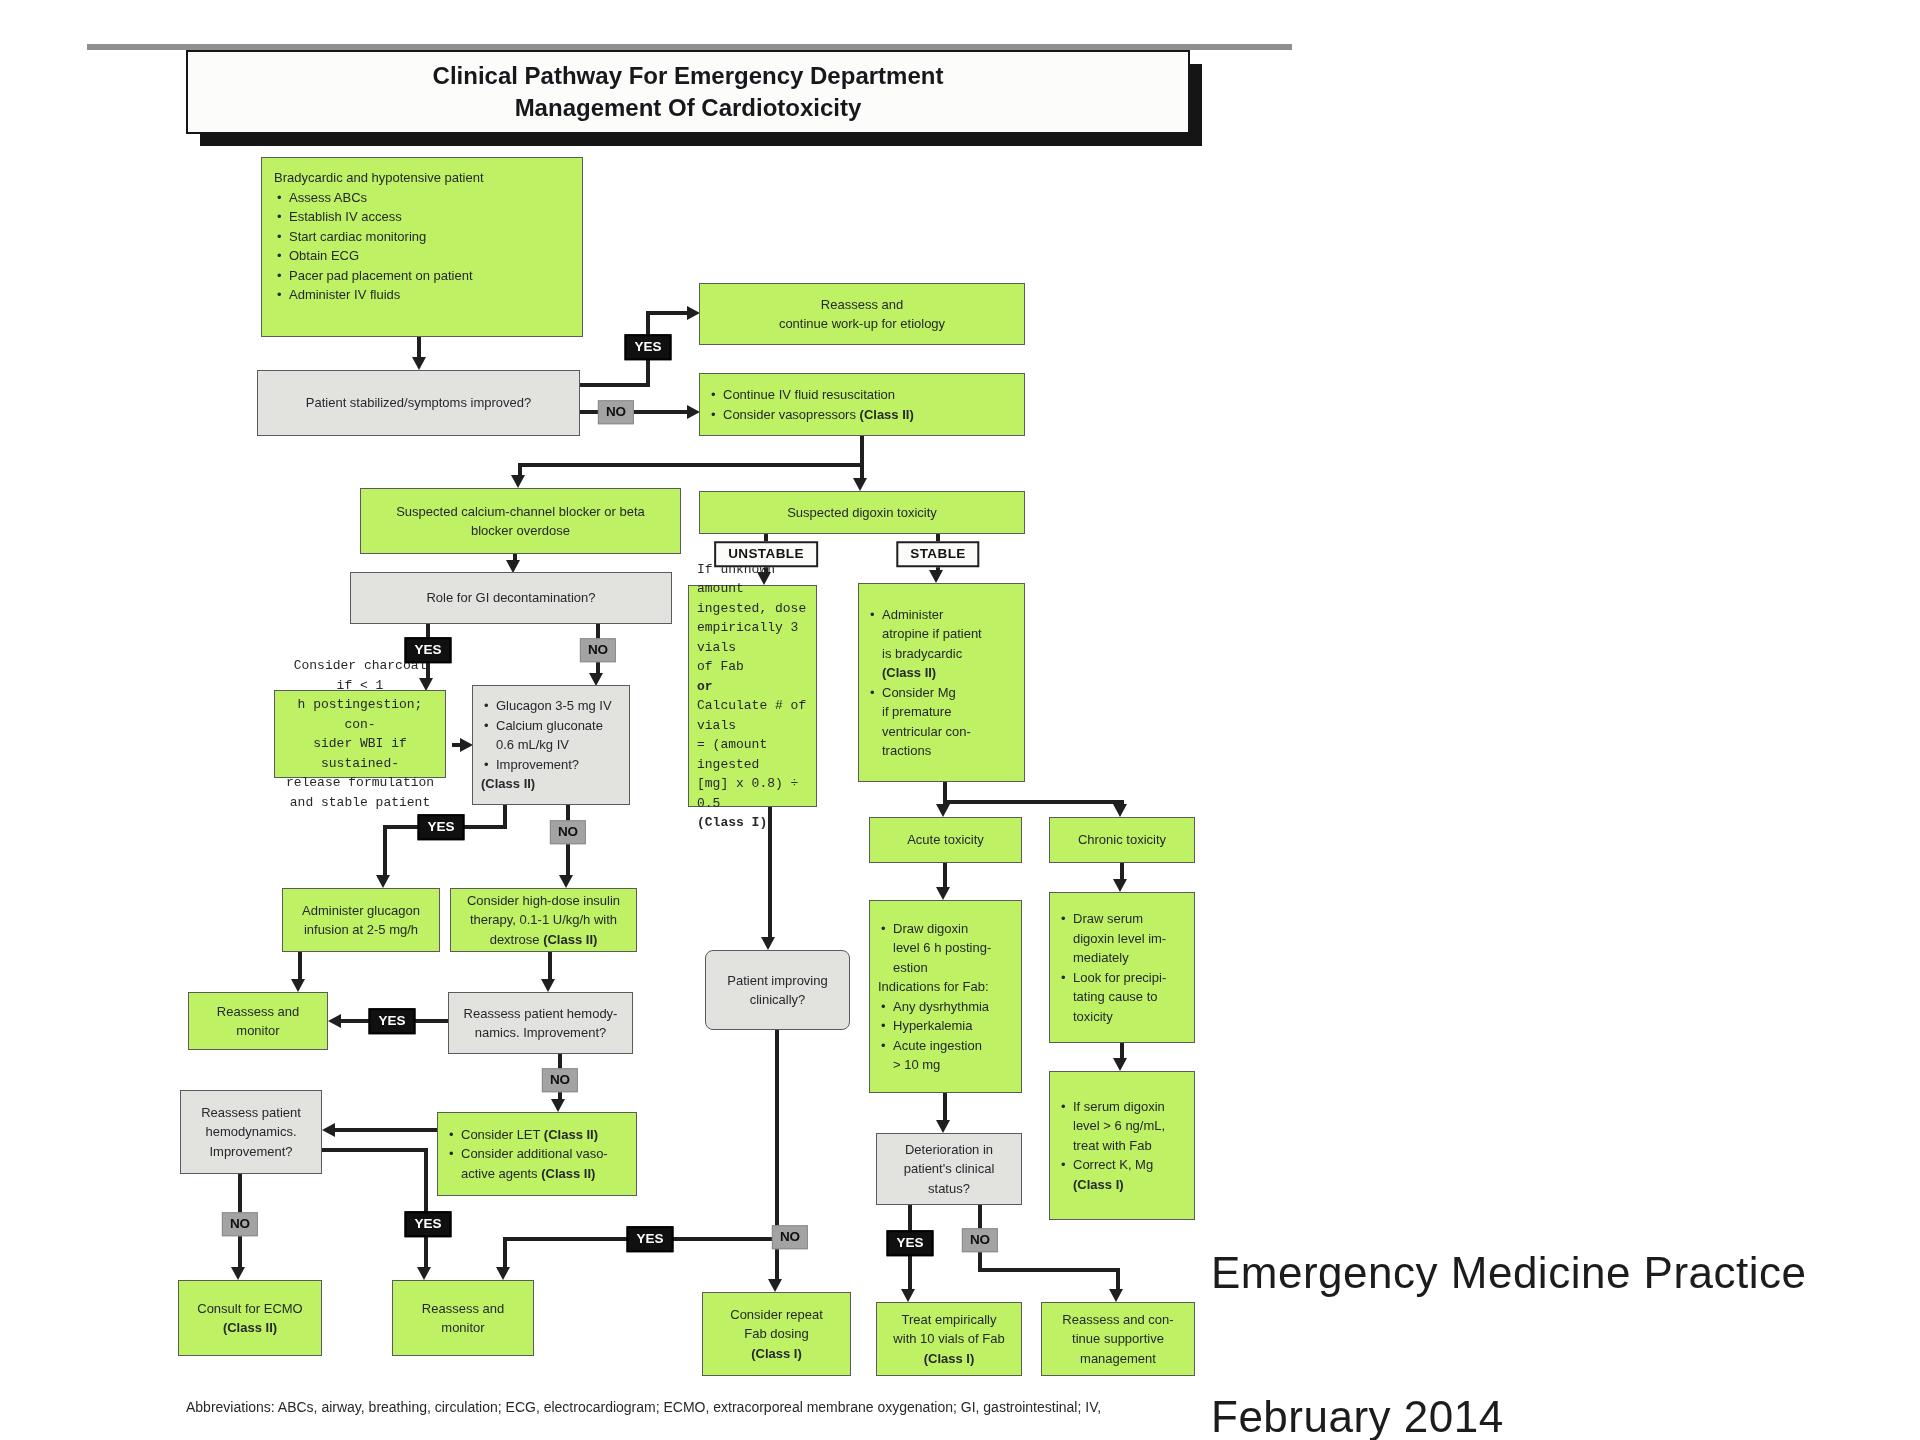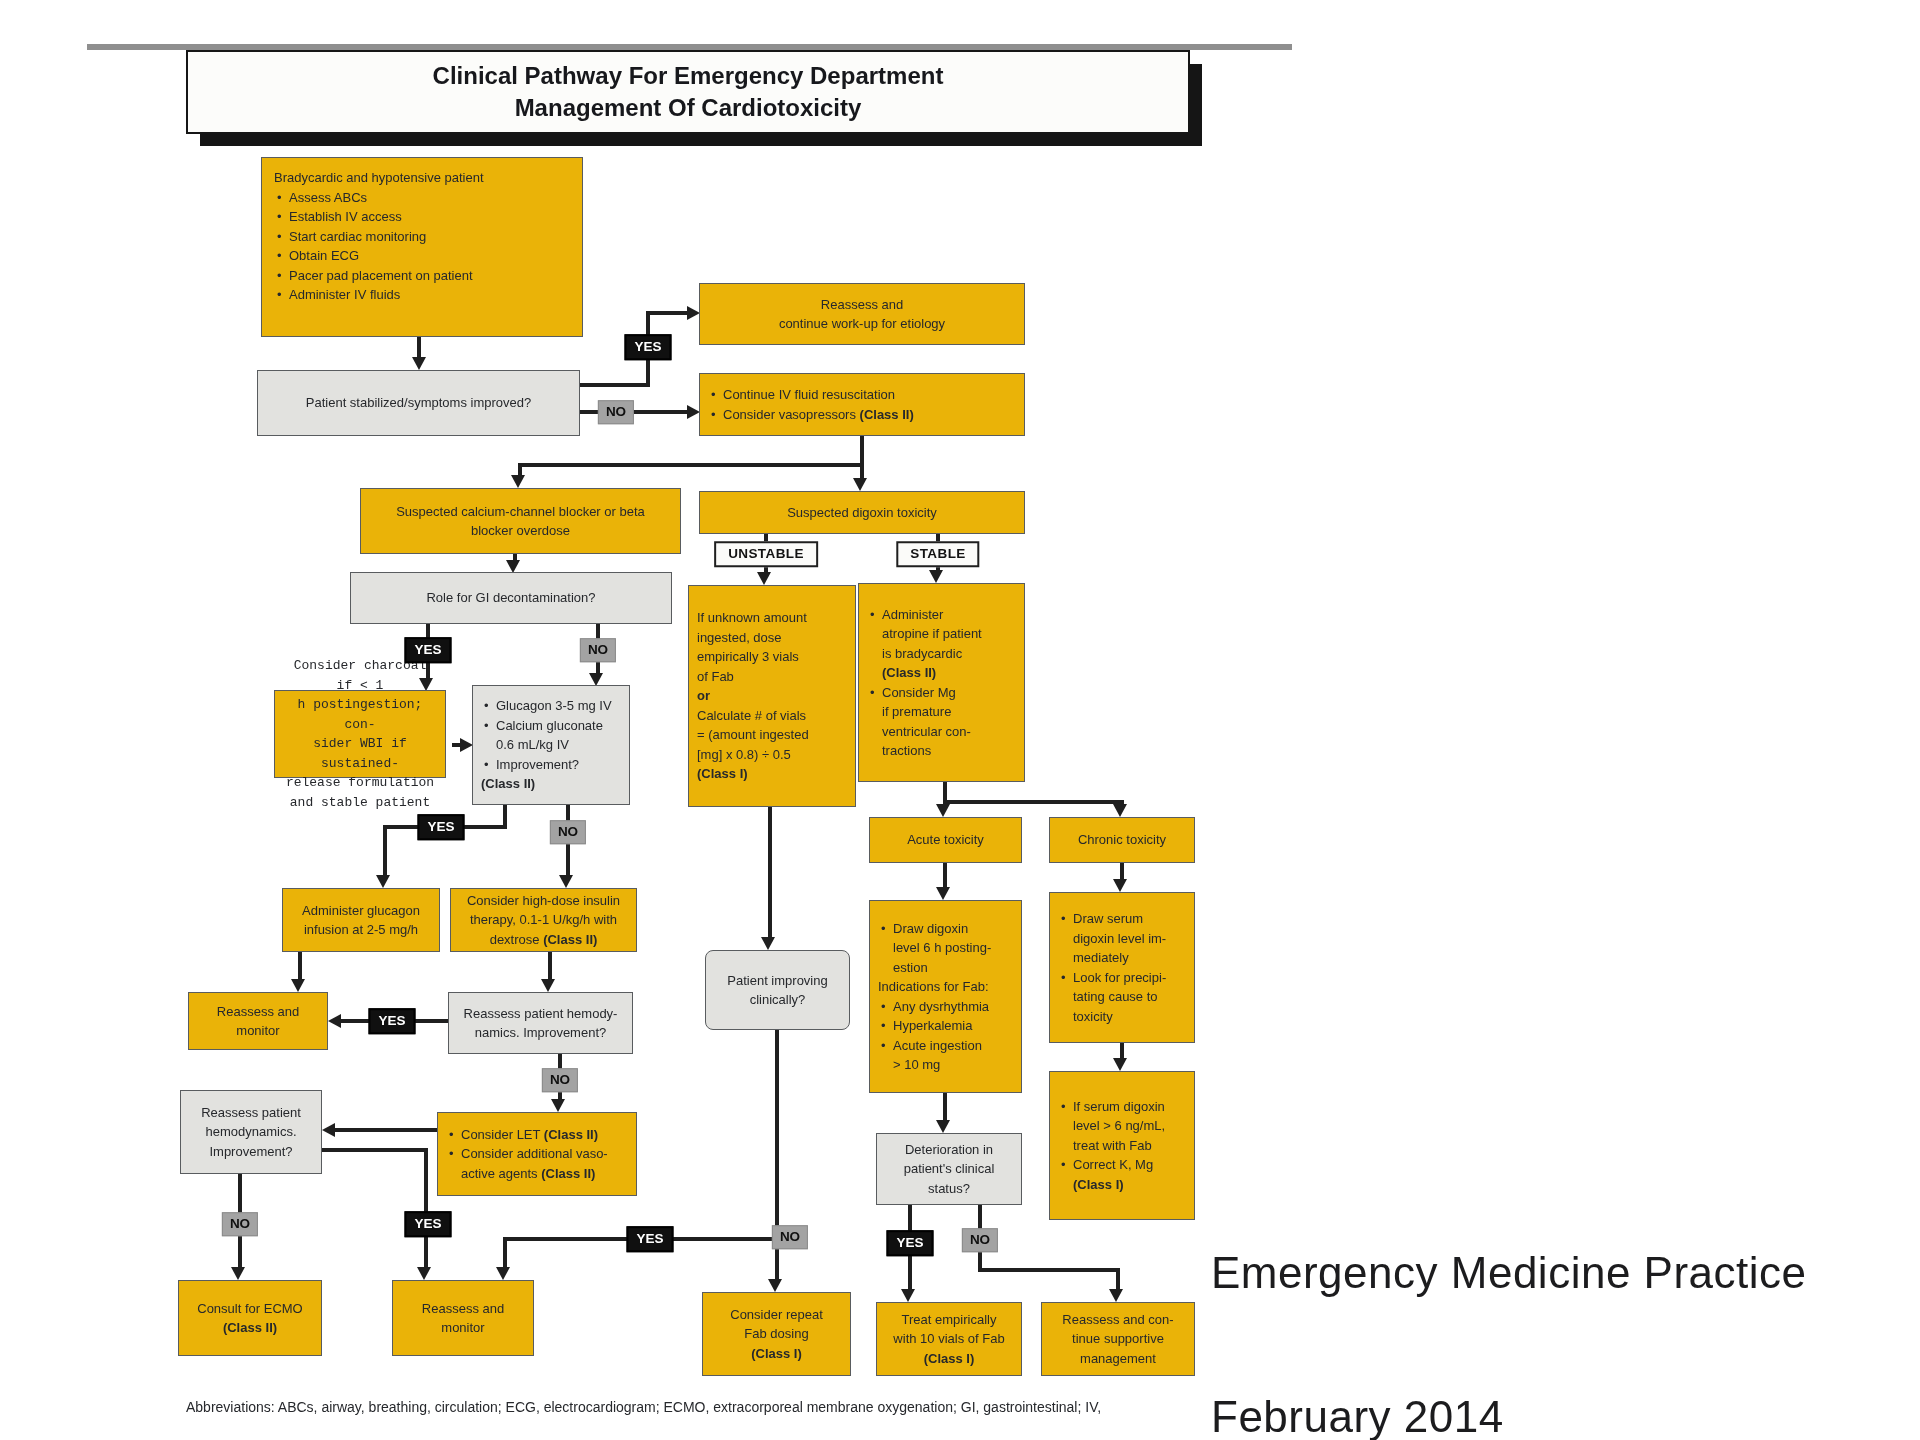--- a/index.html
+++ b/index.html
@@ -5,21 +5,21 @@
   html,body{margin:0;padding:0;background:#ffffff;}
   #page{position:relative;width:1920px;height:1440px;background:#ffffff;overflow:hidden;
         font-family:"Liberation Sans","DejaVu Sans",sans-serif;color:#26282c;}
   
   .top-rule{position:absolute;background:#8f8f8f;z-index:0;}
   .title-box{position:absolute;background:#fcfcfa;border:2px solid #161616;
              box-shadow:13px 13px 0 -1px #151515;z-index:2;
              display:flex;flex-direction:column;justify-content:center;align-items:center;
              font-weight:bold;font-size:24px;line-height:1.35;text-align:center;color:#17181c;}
   
-  .node{position:absolute;box-sizing:border-box;border:1.6px solid #595c5f;background:#eab308;
+  .node{position:absolute;box-sizing:border-box;border:1.6px solid #595c5f;background:#bef264;
         font-size:13px;line-height:1.5;padding:6px 8px;z-index:2;
         display:flex;flex-direction:column;justify-content:center;text-align:center;}
   .node.gray{background:#e2e2df;}
   .node.left{text-align:left;justify-content:flex-start;}
   .node .b{font-weight:bold;}
   ul.bul{margin:0;padding:0;list-style:none;text-align:left;}
   ul.bul li{position:relative;padding-left:15px;margin:0;}
   ul.bul li::before{content:"\2022";position:absolute;left:3px;}
   
   .lh,.lv{position:absolute;background:#1f1f1f;z-index:1;}
@@ -150,21 +150,21 @@
   <div class="node" style="left:392px;top:1280px;width:142px;height:76px;">
     <div>Reassess and</div>
     <div>monitor</div>
   </div>
 
   <div class="node gray" style="left:705px;top:950px;width:145px;height:80px;border-radius:8px;">
     <div>Patient improving</div>
     <div>clinically?</div>
   </div>
 
-  <div class="node left" style="left:688px;top:585px;width:168px;height:222px;justify-content:center;">
+  <div class="node left" style="left:688px;top:585px;width:129px;height:222px;justify-content:center;font-family:Liberation Mono, monospace;">
     <div>If unknown amount</div>
     <div>ingested, dose</div>
     <div>empirically 3 vials</div>
     <div>of Fab</div>
     <div class="b">or</div>
     <div>Calculate # of vials</div>
     <div>= (amount ingested</div>
     <div>[mg] x 0.8) ÷ 0.5</div>
     <div class="b">(Class I)</div>
   </div>

